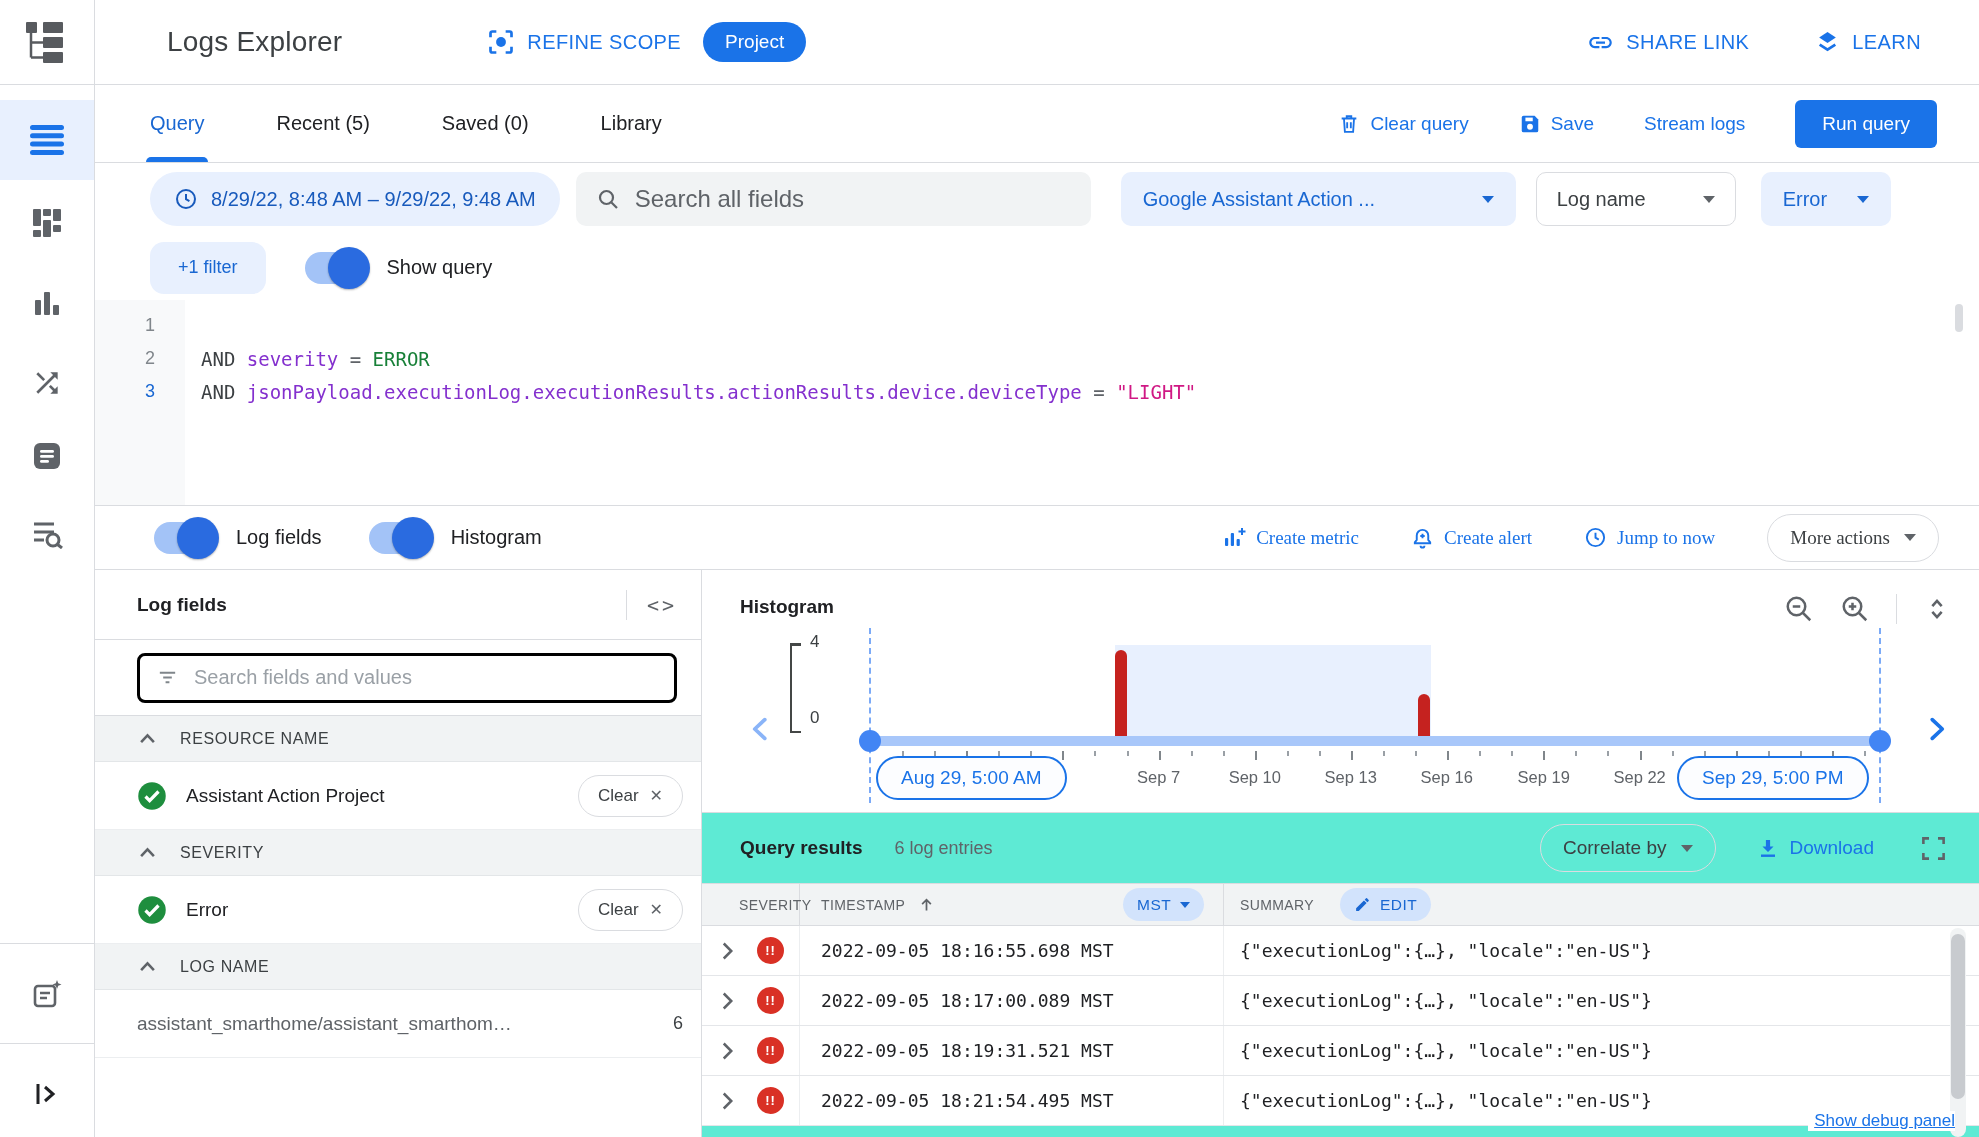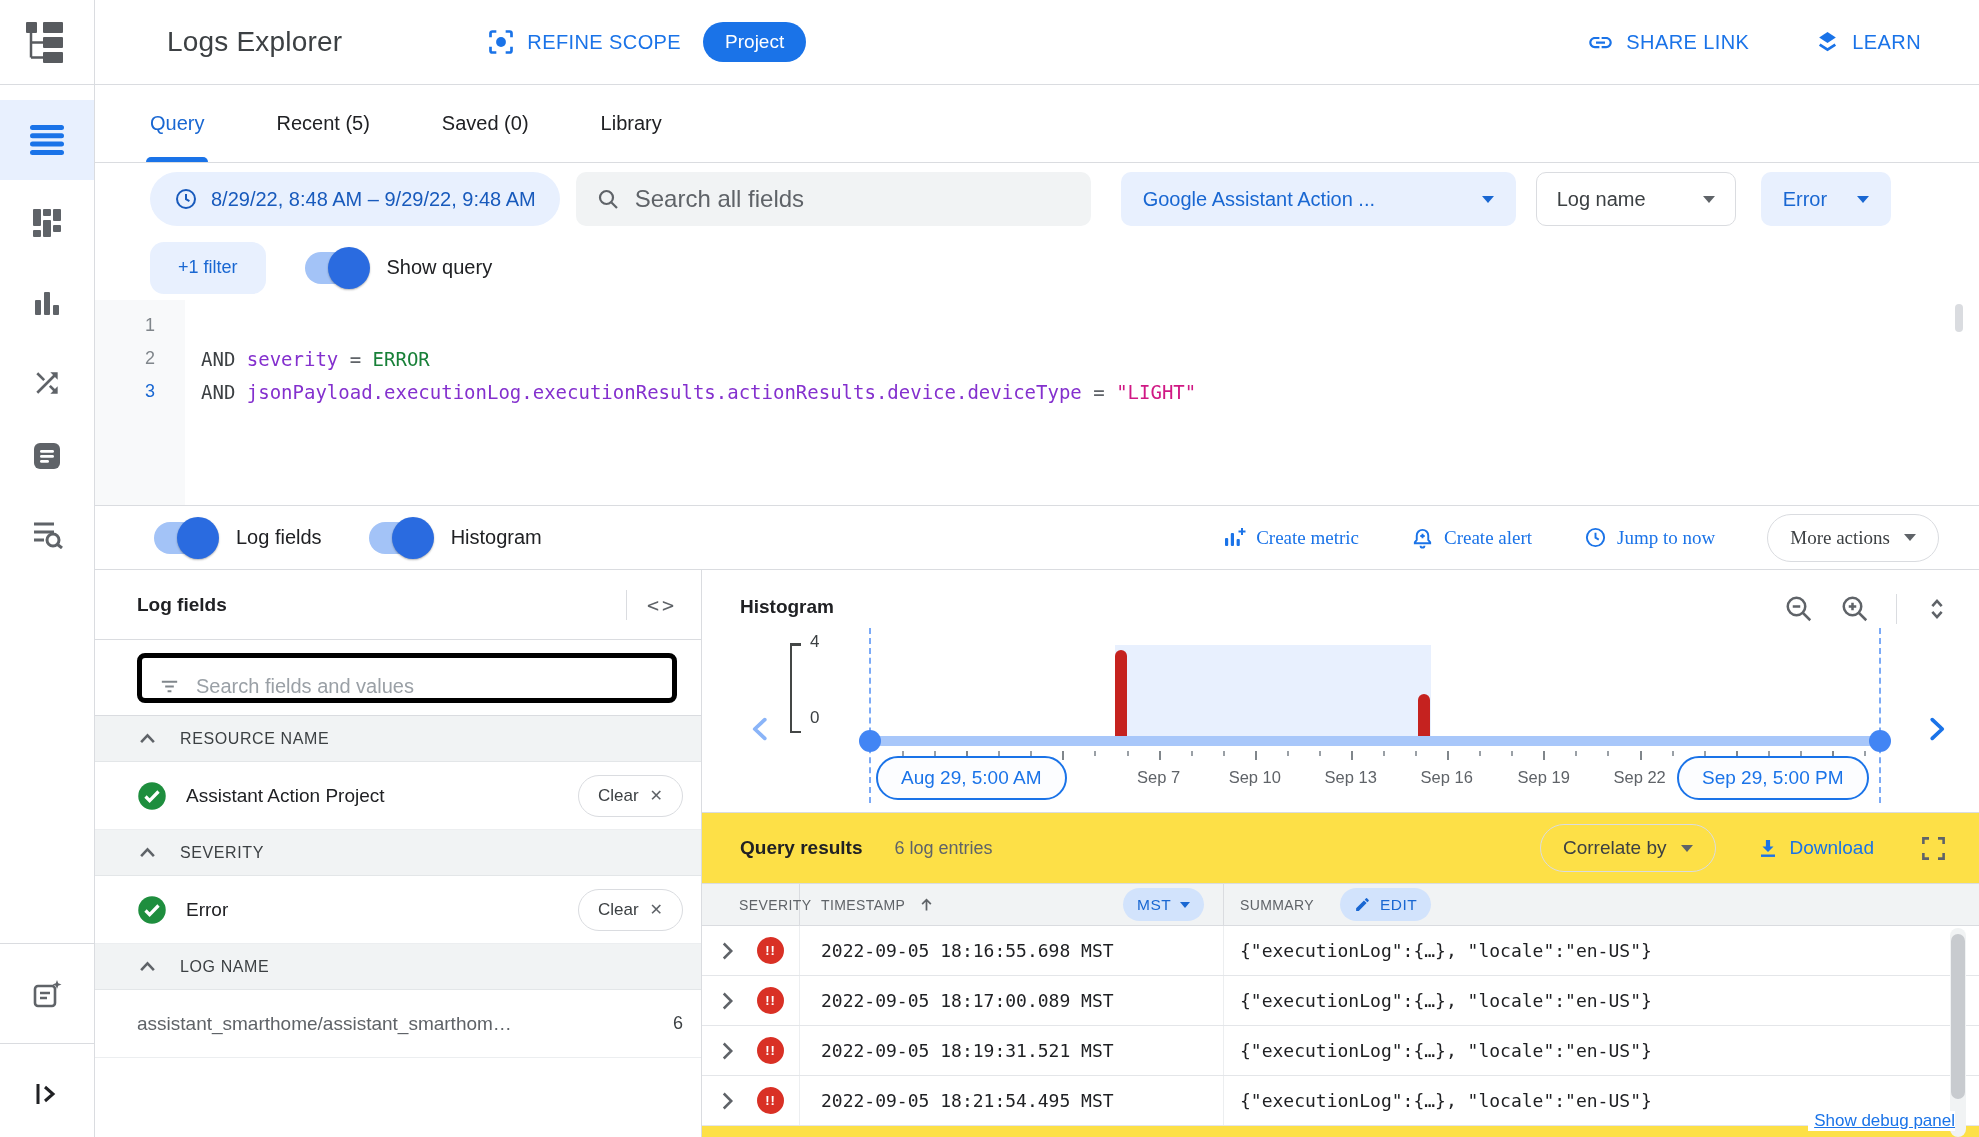--- a/index.html
+++ b/index.html
@@ -71,21 +71,21 @@
   .outline-pill { display:flex; align-items:center; gap:14px; height:48px; border:1px solid #dadce0; border-radius:24px; padding:0 22px; font-size:19px; color:#3c4043; cursor:pointer; white-space:nowrap; }
   .outline-pill .caret { color:#5f6368; }
 
   
   #log-fields-panel { position:absolute; left:95px; top:570px; width:607px; height:567px; border-right:1px solid #dadce0; background:#fff; overflow:hidden; }
   .lf-header { height:70px; border-bottom:1px solid #dadce0; display:flex; align-items:center; padding:0 24px 0 42px; }
   .lf-title { font-size:19px; font-weight:700; color:#202124; }
   .lf-hdiv { width:1px; height:30px; background:#dadce0; margin-left:auto; margin-right:20px; }
   .lf-code { color:#5f6368; font-family:"DejaVu Sans Mono",monospace; font-size:20px; letter-spacing:3px; cursor:pointer; }
   .lf-searchwrap { height:76px; display:flex; align-items:center; padding:0 24px 0 42px; border-bottom:1px solid #dadce0; }
-  .lf-search { flex:1; height:50px; border:5px solid #000000; border-radius:8px; display:flex; align-items:flex-end; padding:0 16px; gap:15px; cursor:text; }
+  .lf-search { flex:1; height:50px; border:3px solid #000000; border-radius:8px; display:flex; align-items:center; padding:0 16px; gap:15px; cursor:text; }
   .lf-search input { border:none; outline:none; background:transparent; font-family:inherit; font-size:20px; width:100%; color:#202124; }
   .lf-search input::placeholder { color:#9aa0a6; }
   .lf-sec-h { height:46px; background:#f1f3f4; display:flex; align-items:center; gap:24px; padding:0 0 0 44px; border-bottom:1px solid #e3e6e8; font-size:16px; letter-spacing:.6px; color:#3c4043; cursor:pointer; }
   .lf-item { height:68px; display:flex; align-items:center; padding:0 18px 0 42px; border-bottom:1px solid #eceef0; background:#fff; }
   .lf-item .lbl { font-size:19px; color:#202124; margin-left:19px; }
   .clear-pill { margin-left:auto; height:42px; border:1px solid #dadce0; border-radius:21px; display:flex; align-items:center; gap:11px; padding:0 19px; font-size:17px; color:#3c4043; cursor:pointer; }
   .clear-pill .x { color:#5f6368; font-size:16px; }
   .lf-item.value-row .lbl { margin-left:0; color:#5f6368; max-width:505px; overflow:hidden; text-overflow:ellipsis; white-space:nowrap; }
   .lf-item .count { margin-left:auto; font-size:18px; color:#3c4043; }
 
@@ -108,21 +108,21 @@
   .hist-dash { position:absolute; top:58px; height:175px; width:0; border-left:2px dashed #7baaf7; z-index:1; }
   .hist-handle { position:absolute; top:160px; width:22px; height:22px; border-radius:50%; background:#4285f4; z-index:3; cursor:grab; }
   #hist-ticks { position:absolute; left:168px; top:181px; width:1010px; height:12px; }
   .tick { position:absolute; top:0; width:2px; height:5px; background:#9aa0a6; }
   .tick.major { height:9px; background:#80868b; }
   #hist-ticklabels { position:absolute; left:168px; top:198px; width:1010px; height:24px; z-index:2; }
   .ticklbl { position:absolute; transform:translateX(-50%); font-size:16.5px; color:#5f6368; white-space:nowrap; }
   .range-pill { position:absolute; top:186px; height:44px; display:flex; align-items:center; padding:0 23px; border:2px solid #1a73e8; border-radius:22px; background:#fcfdff; color:#1a73e8; font-size:19px; z-index:4; cursor:pointer; white-space:nowrap; }
 
   
-  #results { position:absolute; left:702px; top:813px; width:1277px; height:324px; background:#fde047; }
+  #results { position:absolute; left:702px; top:813px; width:1277px; height:324px; background:#5eead4; }
   #res-header { height:70px; display:flex; align-items:center; padding:0 32px 0 38px; }
   #res-title { font-size:19px; font-weight:700; color:#202124; }
   #res-count { margin-left:32px; font-size:18px; color:#5f6368; }
   #correlate-pill { margin-left:auto; }
   #download-btn { margin-left:40px; }
   #fullscreen-btn { margin-left:46px; cursor:pointer; }
   #res-thead { height:43px; background:#f1f3f4; border-top:1px solid #dadce0; border-bottom:1px solid #dadce0; display:grid; grid-template-columns:98px 424px 1fr; }
   .th { display:flex; align-items:center; font-size:14px; color:#5f6368; letter-spacing:.4px; }
   .th.c1 { padding-left:37px; border-right:1px solid #dadce0; }
   .th.c2 { padding-left:21px; gap:12px; border-right:1px sol id #dadce0; border-right:1px solid #dadce0; }
@@ -245,20 +245,40 @@
       </svg>
     <span>LEARN</span>
   </div>
 </div>
 
 <div id="tabbar">
   <div class="tab active">Query</div>
   <div class="tab">Recent (5)</div>
   <div class="tab">Saved (0)</div>
   <div class="tab">Library</div>
+  <div id="tab-actions">
+    <div class="blue-action">
+      <svg width="22" height="24" viewBox="0 0 24 24" fill="none" stroke="#1a73e8" stroke-width="2">
+          <path d="M4 6h16M9.5 6V3.5h5V6M6.5 6l1 14.5h9l1-14.5M10 10v6.5M14 10v6.5"></path>
+        </svg>
+      <span>Clear query</span>
+    </div>
+    <div class="blue-action">
+      <svg width="22" height="22" viewBox="0 0 24 24">
+          <path d="M17 3H5a2 2 0 0 0-2 2v14a2 2 0 0 0 2 2h14a2 2 0 0 0 2-2V7l-4-4z" fill="#1a73e8"></path>
+          <circle cx="12" cy="15" r="3.2" fill="#fff"></circle>
+          <rect x="7" y="5" width="8" height="4" fill="#fff"></rect>
+        </svg>
+      <span>Save</span>
+    </div>
+    <div class="blue-action">
+      <span>Stream logs</span>
+    </div>
+    <button id="run-query-btn">Run query</button>
+  </div>
 </div>
 
 <div id="filterbar">
   <div class="pill" id="time-pill">
     <svg width="24" height="24" viewBox="0 0 24 24" fill="none" stroke="#185abc" stroke-width="2">
         <circle cx="12" cy="12" r="9"></circle>
         <path d="M12 7v5.2l3.4 2"></path>
       </svg>
     <span>8/29/22, 8:48 AM – 9/29/22, 9:48 AM</span>
   </div>

